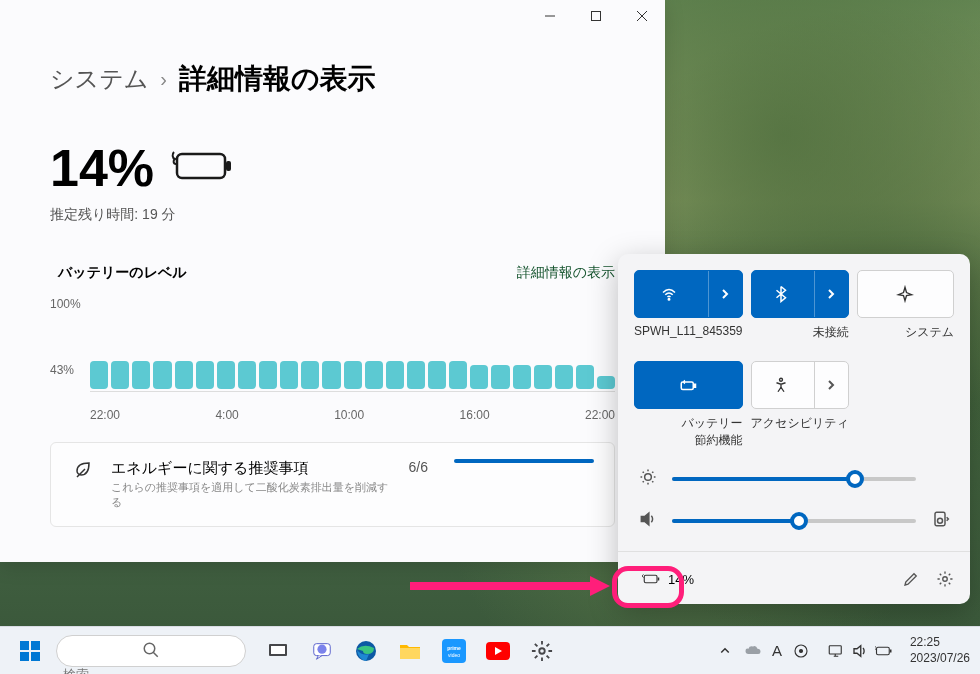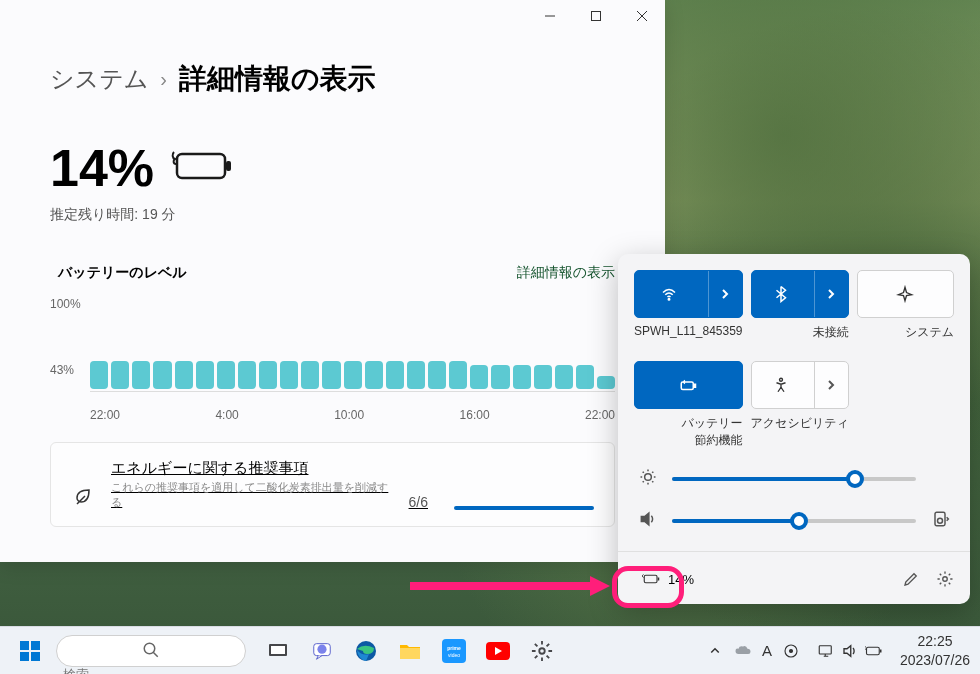--- a/index.html
+++ b/index.html
@@ -31,21 +31,21 @@
 .chart-header { display: flex; justify-content: space-between; align-items: center; margin-bottom: 15px; margin-left: 8px; }
 .chart-title { font-size: 14px; font-weight: 600; }
 .chart-link { font-size: 14px; color: #14532d; }
 
 .chart-area { position: relative; height: 125px; }
 .y-axis { position: absolute; left: 0; top: 0; height: 80px; display: flex; flex-direction: column; justify-content: space-between; font-size: 12px; color: #666; }
 .chart-bars { position: absolute; left: 40px; right: 0; top: 0; height: 95px; display: flex; align-items: flex-end; gap: 3px; border-bottom: 1px solid #ddd; padding-bottom: 2px; }
 .bar { flex: 1; background: #5cc9d2; border-radius: 4px 4px 4px 4px; }
 .x-axis { position: absolute; left: 40px; right: 0; bottom: 0; display: flex; justify-content: space-between; font-size: 12px; color: #666; }
 
-.energy-card { border: 1px solid #e5e5e5; border-radius: 6px; padding: 16px 20px; display: flex; align-items: flex-end; gap: 16px; background: #fdfdfe; text-decoration: underline; }
+.energy-card { border: 1px solid #e5e5e5; border-radius: 6px; padding: 16px 20px; display: flex; align-items: flex-start; gap: 16px; background: #fdfdfe; }
 .energy-icon { width: 24px; height: 24px; flex-shrink: 0; }
 .energy-text { flex: 1; }
 .energy-title { font-size: 15px; margin-bottom: 2px; }
 .energy-desc { font-size: 11px; color: #888; }
 .energy-count { font-size: 14px; color: #555; margin-right: 10px; }
 .energy-progress { width: 140px; height: 4px; background: #0067c0; border-radius: 2px; }
 
 
 .quick-settings { position: absolute; right: 10px; bottom: 70px; width: 352px; background: #f4f4f6; border-radius: 10px; box-shadow: 0 8px 30px rgba(0,0,0,0.25); padding: 16px; }
 .qs-grid { display: grid; grid-template-columns: repeat(3, 1fr); gap: 8px; margin-bottom: 14px; row-gap: 20px; }
@@ -75,21 +75,21 @@
 
 
 .taskbar { position: absolute; left: 0; right: 0; bottom: 0; height: 48px; background: #eef2f7; display: flex; align-items: center; padding: 0 10px; gap: 6px; border-top: 1px solid #d8dce4; }
 .start-btn { width: 40px; height: 40px; display: flex; align-items: center; justify-content: center; border-radius: 4px; }
 .search-box { display: flex; align-items: center; gap: 8px; background: #fff; border: 1px solid #d0d0d0; border-radius: 18px; padding: 5px 14px; width: 190px; height: 32px; flex-direction: column; }
 .search-box input { border: none; outline: none; font-size: 13px; flex: 1; background: transparent; }
 .taskbar-icons { display: flex; gap: 4px; align-items: center; margin-left: 6px; }
 .tb-icon { width: 40px; height: 40px; display: flex; align-items: center; justify-content: center; border-radius: 4px; }
 .taskbar-right { margin-left: auto; display: flex; align-items: center; gap: 10px; font-size: 12px; color: #333; }
 .systray-group { display: flex; align-items: center; gap: 6px; border: 1px solid transparent; padding: 4px 6px; border-radius: 4px; }
-.datetime { text-align: center; line-height: 1.3; font-size: 14px; }
+.datetime { text-align: left; line-height: 1.3; font-size: 12px; }
 
 .ico { display: inline-flex; width: 18px; height: 18px; }
 </style>
 </head>
 <body>
 
 <div class="desktop-bg"></div>
 
 <div class="settings-window">
   <div class="window-controls">

